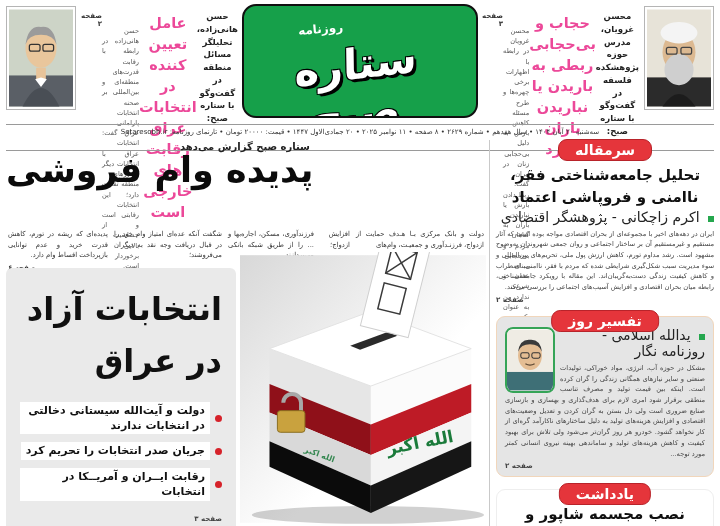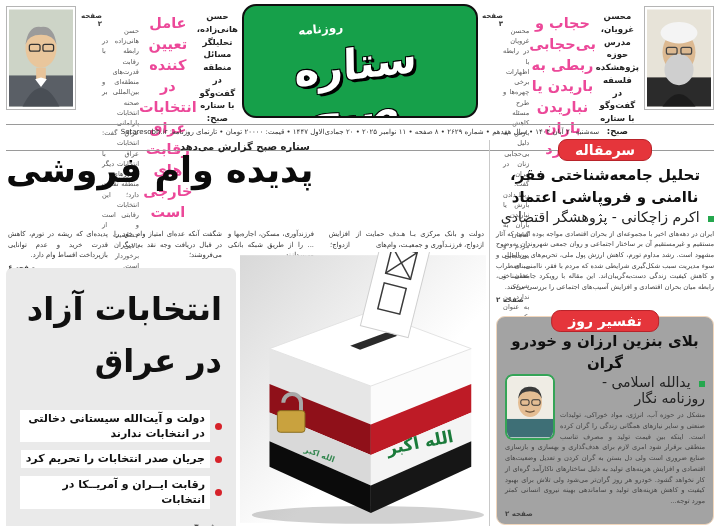--- a/index.html
+++ b/index.html
@@ -40,21 +40,21 @@
   .main-headline { position:absolute; left:6px; top:148px; width:478px; text-align:left;
                  font-size:35px; font-weight:bold; color:#0b0b0b; line-height:1.3; }
   .intro-row { position:absolute; left:6px; top:229px; width:478px; display:flex; gap:6px;
                font-size:6.8px; color:#333; text-align:justify; line-height:1.55; }
   .ic0{flex:0 0 128px;} .ic1{flex:0 0 30px;} .ic2{flex:0 0 86px;} .ic3{flex:0 0 108px;} .ic4{flex:0 0 100px;}
 
   
   .iraq-box { position:absolute; left:6px; top:268px; width:230px; height:264px;
               background:#eaeaea; border-radius:6px; padding:16px 14px 10px; }
   .iraq-title { font-size:32px; font-weight:bold; color:#101010; text-align:right; line-height:1.62; }
-  .bullets { margin-top:22px; }
+  .bullets { margin-top:14px; }
   .bullet-row { display:flex; align-items:center; gap:5px; margin:8px 0; }
   .bullet-dot { flex:0 0 7px; width:7px; height:7px; border-radius:50%; background:#d6222a; }
   .bullet-chip { background:#fff; padding:1px 5px; font-size:11px; font-weight:bold; color:#111; line-height:1.4; }
   .iraq-page { margin-top:14px; font-size:7px; font-weight:bold; color:#444; }
 
   
   .ballot-fig { position:absolute; left:240px; top:252px; width:246px; height:274px; }
   .ballot-fig svg { width:100%; height:100%; display:block; }
 
   
@@ -62,21 +62,21 @@
   .right-col { position:absolute; left:496px; top:139px; width:218px; }
   .badge { display:block; width:max-content; margin:0 auto; background:#e5353b; color:#fff;
            font-size:14px; font-weight:bold; padding:2px 16px; border-radius:9px; border:1px solid #b8232a; }
   .sec-title { font-size:15px; font-weight:bold; color:#101010; text-align:center; line-height:1.45; margin-top:4px; }
   .byline { font-size:14px; font-weight:normal; color:#222; }
   .byline .sq { display:inline-block; width:6px; height:6px; background:#25a74e; margin-left:4px; }
   .sec-body { font-size:6.7px; color:#444; text-align:justify; line-height:1.6; margin-top:4px; }
   .sec-page { font-size:7px; font-weight:bold; color:#444; text-align:left; margin-top:3px; }
   .card { position:relative; border-radius:9px; padding:10px 8px 6px; margin-top:12px; }
   .card .badge { position:absolute; top:-7px; left:50%; transform:translateX(-50%); }
-  .card-peach { background:#a3a3a3; border:1px solid #f1d6bb; }
+  .card-peach { background:#e5e5e5; border:1px solid #f1d6bb; }
   .card-white { background:#fff; border:1px solid #eee; }
   .float-photo { float:left; width:50px; height:66px; margin-right:5px; margin-bottom:2px;
                  border:2px solid #35a457; border-radius:8px; overflow:hidden; background:#fff; }
   .float-photo svg { width:100%; height:100%; display:block; }
 </style>
 </head>
 <body>
 
 <div class="page">
 
@@ -221,21 +221,20 @@
       <div class="byline">
         <span class="sq"></span>
         <span>اکرم زاچکانی - پژوهشگر اقتصادی</span>
       </div>
       <div class="sec-body">ایران در دهه‌های اخیر با مجموعه‌ای از بحران اقتصادی مواجه بوده است که آثار مستقیم و غیرمستقیم آن بر ساختار اجتماعی و روان جمعی شهروندان به‌وضوح مشهود است. رشد مداوم تورم، کاهش ارزش پول ملی، تحریم‌های بین‌المللی و سوء مدیریت سبب شکل‌گیری شرایطی شده که مردم با فقر، ناامنی، اضطراب و کاهش کیفیت زندگی دست‌به‌گریبان‌اند. این مقاله با رویکرد جامعه‌شناختی، رابطه میان بحران اقتصادی و افزایش آسیب‌های اجتماعی را بررسی می‌کند.</div>
       <div class="sec-page">صفحه ۲</div>
     </div>
 
     <div class="card card-peach">
       <span class="badge">تفسیر روز</span>
-      <div class="sec-title">بلای بنزین ارزان و خودرو گران</div>
       <div class="float-photo">
         <svg viewBox="0 0 50 66">
           <rect width="50" height="66" fill="#efece4"></rect>
           <rect y="46" width="50" height="20" fill="#3e6f76"></rect>
           <ellipse cx="25" cy="28" rx="13" ry="16" fill="#e4bd93"></ellipse>
           <path d="M12 24 Q14 10 25 11 Q36 10 38 24 Q35 16 25 16 Q15 16 12 24 Z" fill="#3a3a3a"></path>
           <rect x="15" y="25" width="9" height="6" rx="2" fill="none" stroke="#333" stroke-width="1.1"></rect>
           <rect x="27" y="25" width="9" height="6" rx="2" fill="none" stroke="#333" stroke-width="1.1"></rect>
           <path d="M20 37 Q25 40 30 37" stroke="#5a4632" stroke-width="1.4" fill="none"></path>
         </svg>

